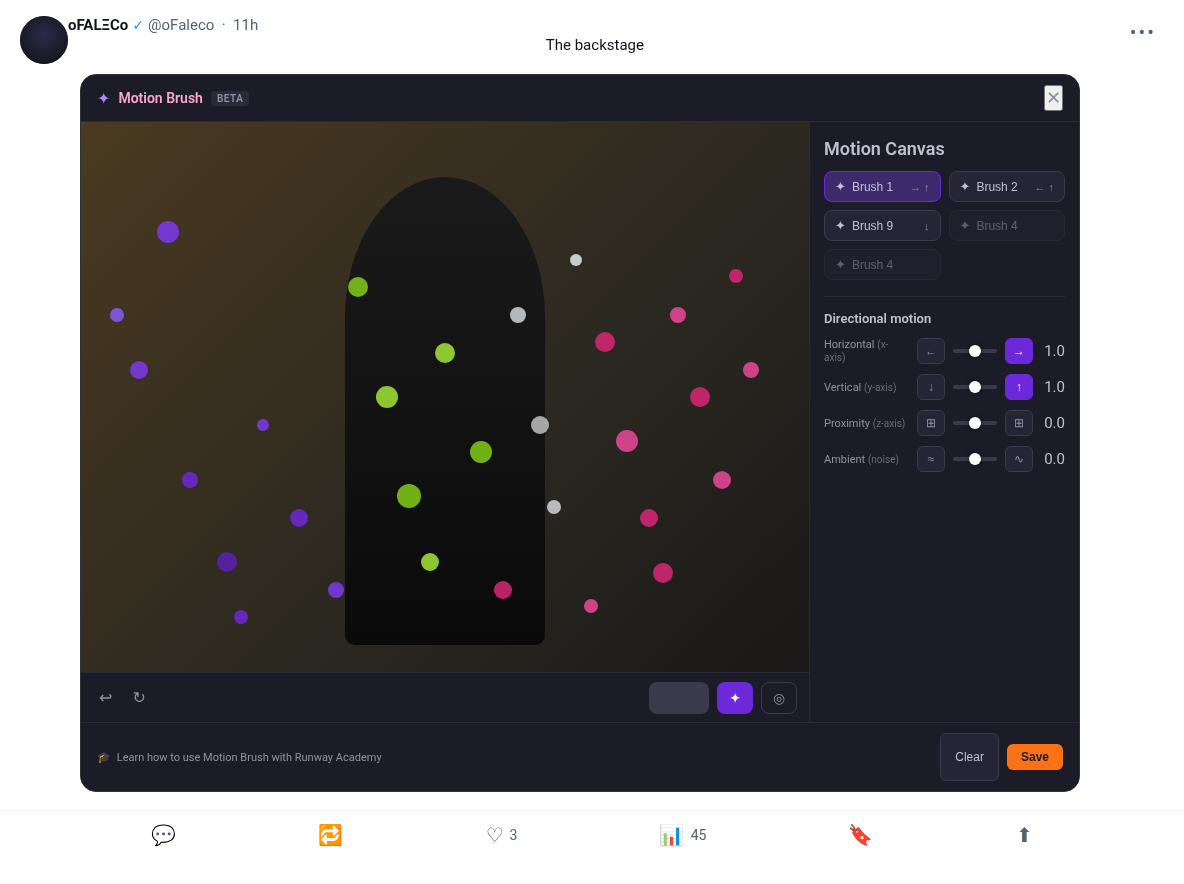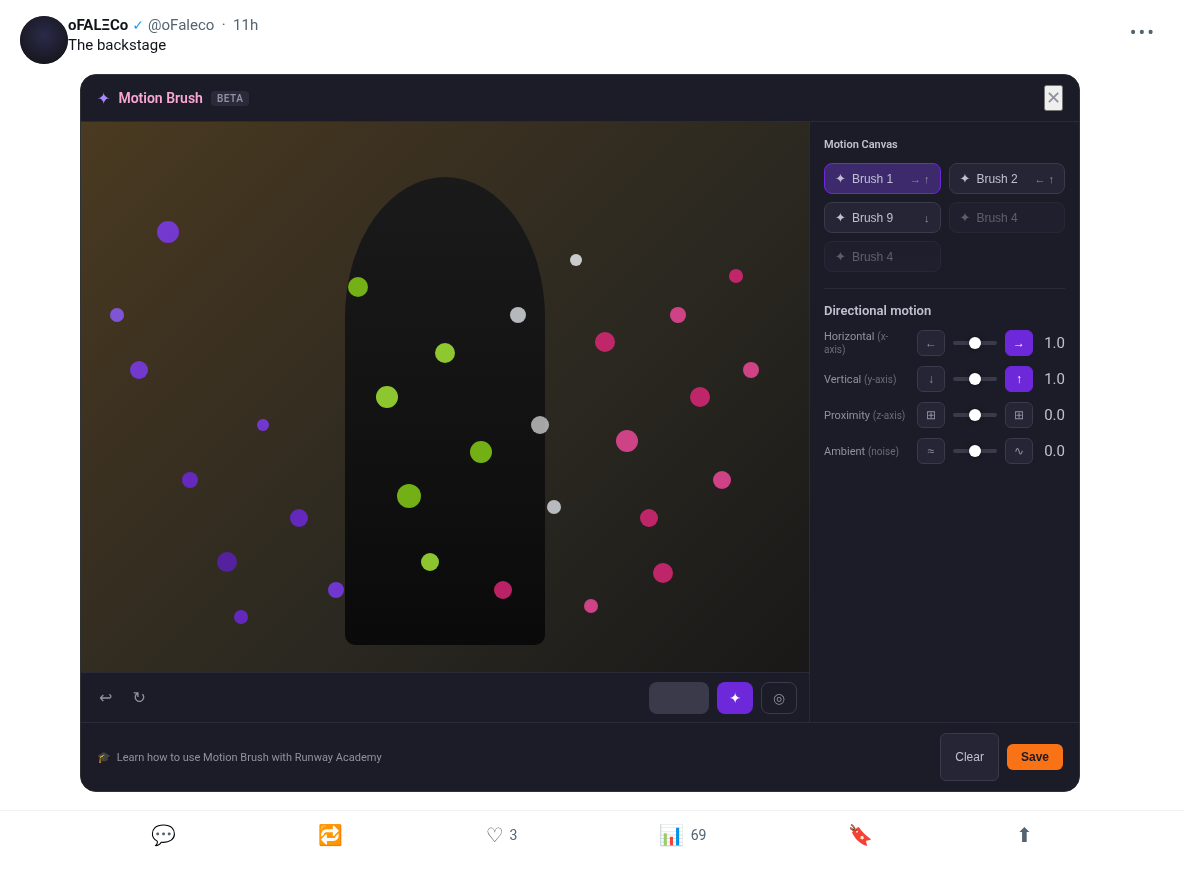--- a/index.html
+++ b/index.html
@@ -54,20 +54,21 @@
       font-size: 14px;
     }
     .username-time {
       color: #536471;
       font-size: 15px;
     }
     .tweet-text {
       font-size: 15px;
       color: #0f1419;
       margin-top: 2px;
+      text-align: center;
     }
     .more-menu {
       color: #536471;
       font-size: 20px;
       cursor: pointer;
       padding: 4px 8px;
       letter-spacing: 2px;
     }
 
     
@@ -230,21 +231,21 @@
     
     .right-panel {
       width: 270px;
       background: #1c1c28;
       border-left: 1px solid #2a2a3a;
       padding: 16px 14px;
       overflow-y: auto;
     }
     .panel-section-title {
       color: #c0c0d0;
-      font-size: 11px;
+      font-size: 18px;
       font-weight: 600;
       margin-bottom: 12px;
     }
     .brush-grid {
       display: grid;
       grid-template-columns: 1fr 1fr;
       gap: 8px;
       margin-bottom: 16px;
     }
     .brush-btn {
@@ -596,21 +597,21 @@
   </div>
   <div class="action-item">
     <span class="action-icon">🔁</span>
   </div>
   <div class="action-item">
     <span class="action-icon">♡</span>
     <span>3</span>
   </div>
   <div class="action-item">
     <span class="action-icon">📊</span>
-    <span>69</span>
+    <span>45</span>
   </div>
   <div class="action-item">
     <span class="action-icon">🔖</span>
   </div>
   <div class="action-item">
     <span class="action-icon">⬆</span>
   </div>
 </div>
 
 </body></html>

